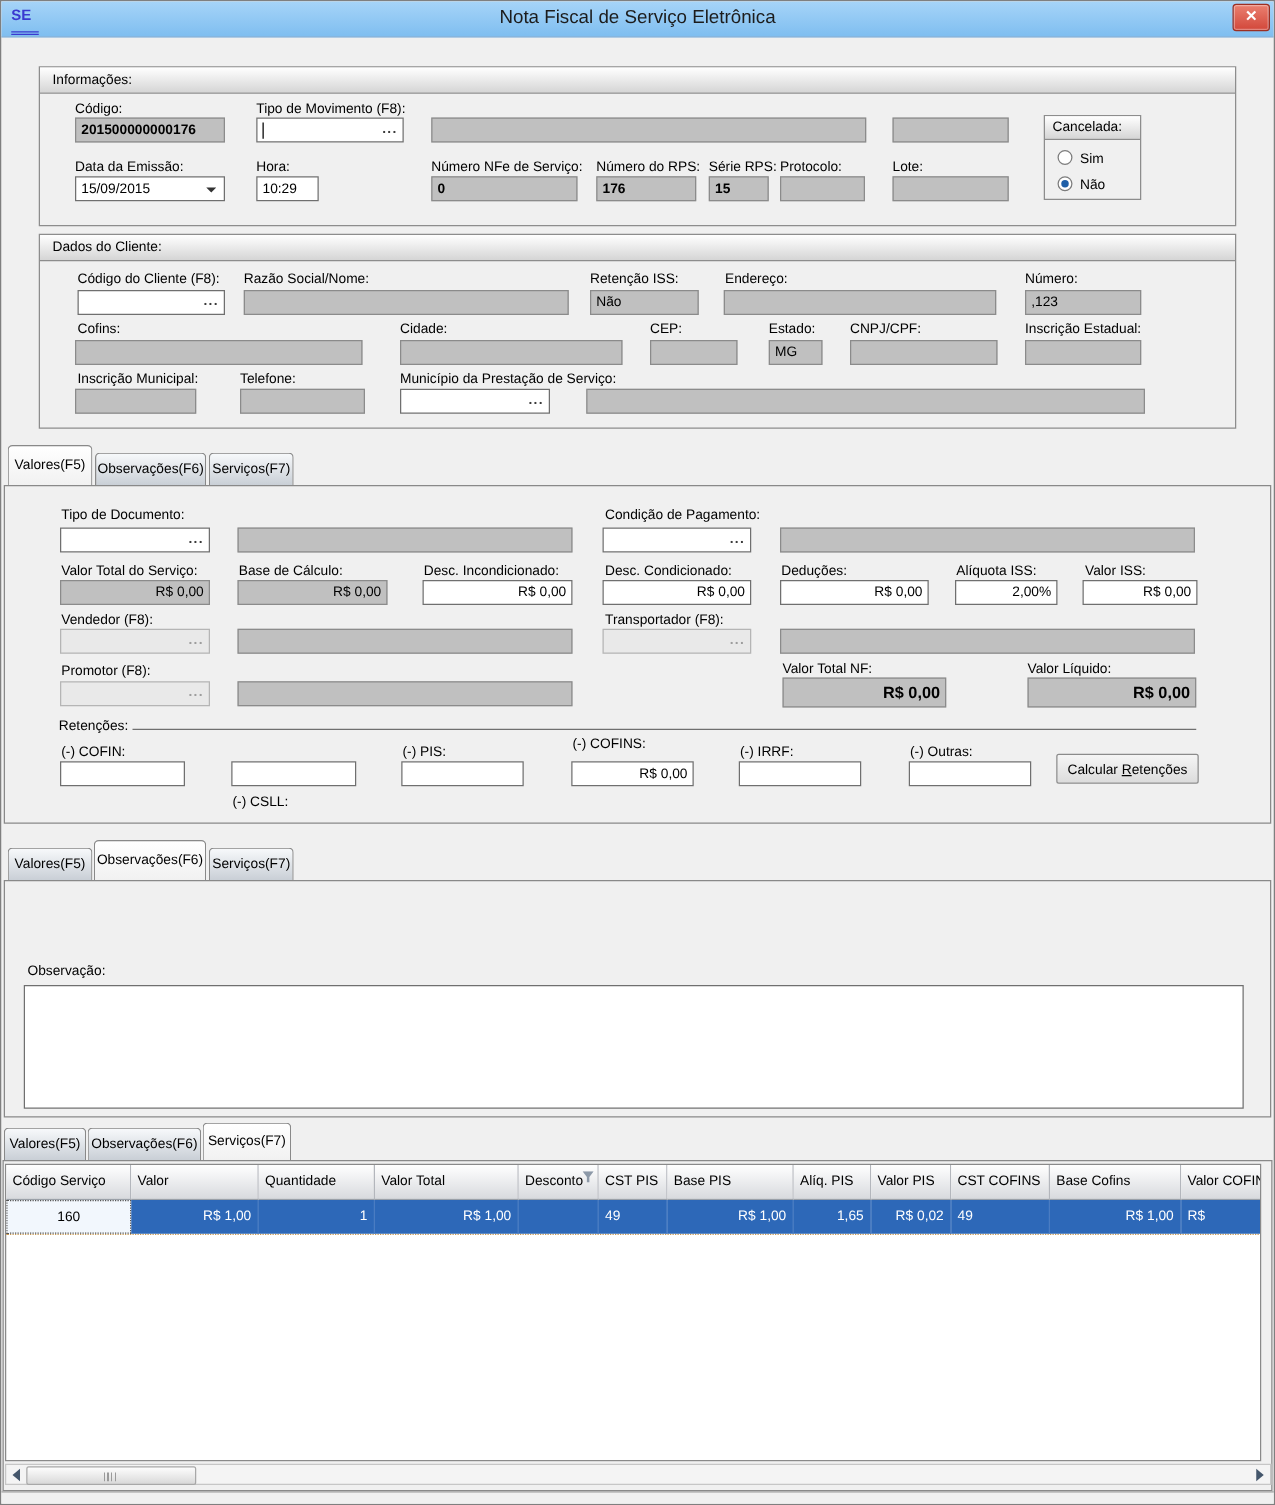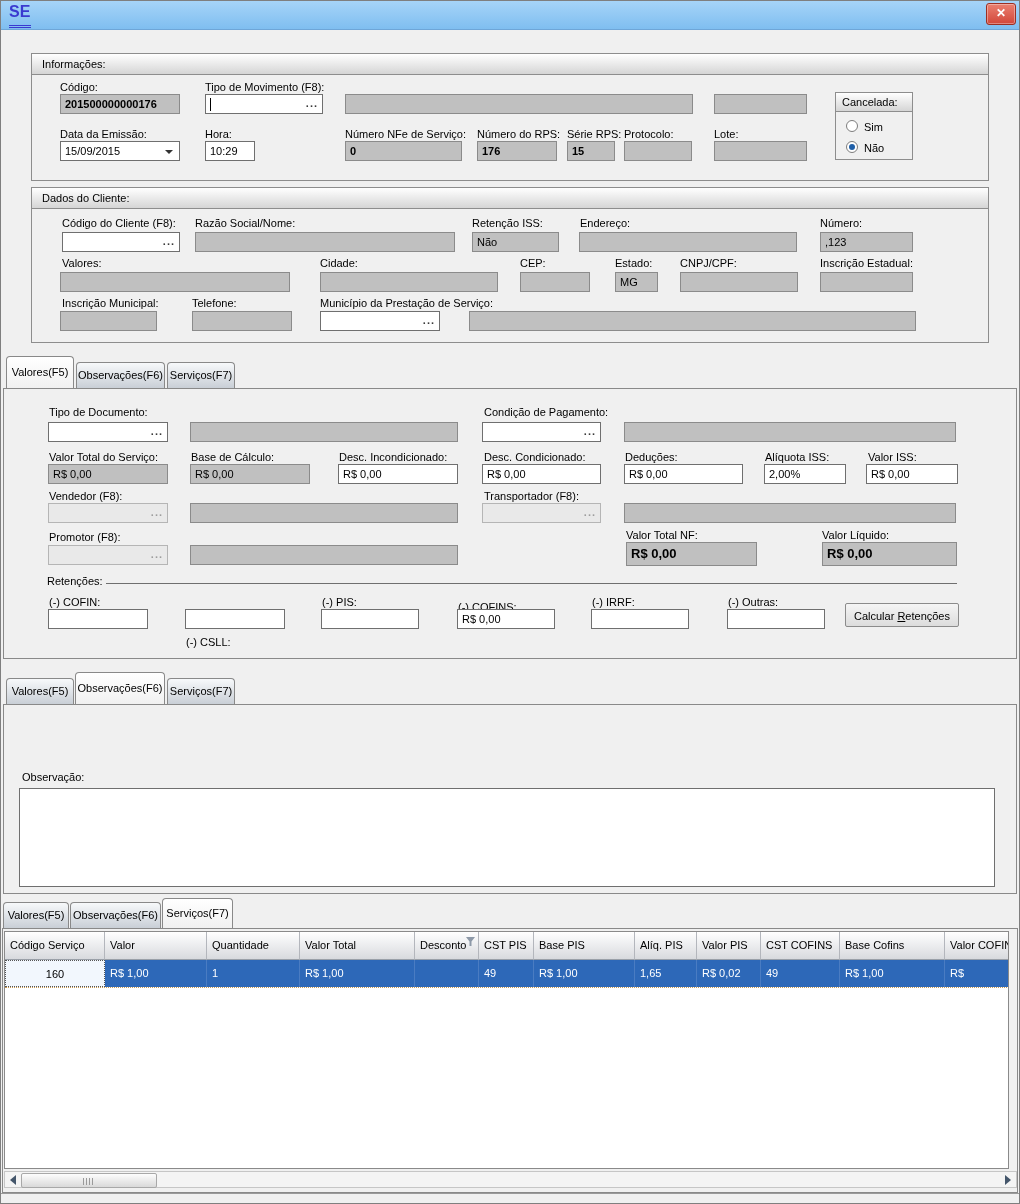--- a/index.html
+++ b/index.html
@@ -4,32 +4,32 @@
 <style>
   html,body{margin:0;padding:0;background:#d8d8d8;}
   #window{position:relative;width:1020px;height:1204px;background:#f0f0f0;
     font-family:"Liberation Sans",sans-serif;font-size:11px;color:#000;
     border:1px solid #7f7f7f;box-sizing:border-box;overflow:hidden;}
   
   #titlebar{position:absolute;left:0;top:0;width:100%;height:28px;
     background:linear-gradient(#a6d4f8,#7fbef0);border-bottom:1px solid #6ea6d8;}
   #title{position:absolute;left:0;top:4px;width:100%;text-align:center;font-size:15px;color:#1c1c1c;}
   #appicon{position:absolute;left:8px;top:4px;width:22px;height:20px;color:#3a3ad0;
-    font-weight:bold;font-size:16px;line-height:14px;
+    font-weight:bold;font-size:12px;line-height:14px;
     border-bottom:3px double #3a3ad0;}
   #closebtn{position:absolute;right:3px;top:2px;width:28px;height:20px;border-radius:3px;
     background:linear-gradient(#ea8070,#d2473a);border:1px solid #9c2f22;
     box-shadow:inset 0 0 0 1px rgba(255,255,255,.35);color:#fff;font-weight:bold;
     font-size:12px;text-align:center;line-height:19px;cursor:pointer;}
   
   .lbl{position:absolute;white-space:nowrap;}
   .fld{position:absolute;height:20px;box-sizing:border-box;background:#c0c0c0;
     border:1px solid #8b8b8b;padding:0 4px;line-height:18px;white-space:nowrap;overflow:hidden;}
   .bold{font-weight:bold;}
-  .right{text-align:left;}
+  .right{text-align:right;}
   .edit{background:#fff;border:1px solid #6f6f6f;}
   .dis{background:#e9e9e9;border:1px solid #b5b5b5;}
   .dots{position:absolute;right:4px;top:0;line-height:16px;font-weight:bold;
     letter-spacing:1px;color:#3a3a3a;cursor:pointer;}
   .dots.dim{color:#9d9d9d;}
   .caret{position:absolute;left:4px;top:3px;width:1px;height:13px;background:#000;}
   .darr{position:absolute;right:6px;top:8px;width:0;height:0;border-left:4px solid transparent;
     border-right:4px solid transparent;border-top:4px solid #333;}
   
   .grp{position:absolute;border:1px solid #8d8d8d;background:#f0f0f0;box-sizing:border-box;}
@@ -79,20 +79,21 @@
   #bottomstrip{position:absolute;left:0;top:1192px;width:1020px;height:12px;
     background:#f0f0f0;border-top:1px solid #9a9a9a;}
 </style>
 </head>
 <body>
 
 <div id="window">
 
   <div id="titlebar">
     <div id="appicon">SE</div>
+    <div id="title">Nota Fiscal de Serviço Eletrônica</div>
     <div id="closebtn">
       <span>✕</span>
     </div>
   </div>
 
   <div class="grp" style="left:30px;top:52px;width:958px;height:128px;">
     <div class="grpcap">Informações:</div>
     <div class="lbl" style="left:28px;top:27px;">Código:</div>
     <div class="fld bold" style="left:28px;top:40px;width:120px;">201500000000176</div>
     <div class="lbl" style="left:173px;top:27px;">Tipo de Movimento (F8):</div>
@@ -139,21 +140,21 @@
     </div>
     <div class="lbl" style="left:163px;top:29px;">Razão Social/Nome:</div>
     <div class="fld" style="left:163px;top:44px;width:260px;"></div>
     <div class="lbl" style="left:440px;top:29px;">Retenção ISS:</div>
     <div class="fld" style="left:440px;top:44px;width:87px;">Não</div>
     <div class="lbl" style="left:548px;top:29px;">Endereço:</div>
     <div class="fld" style="left:547px;top:44px;width:218px;"></div>
     <div class="lbl" style="left:788px;top:29px;">Número:</div>
     <div class="fld" style="left:788px;top:44px;width:93px;">,123</div>
 
-    <div class="lbl" style="left:30px;top:69px;">Valores:</div>
+    <div class="lbl" style="left:30px;top:69px;">Cofins:</div>
     <div class="fld" style="left:28px;top:84px;width:230px;"></div>
     <div class="lbl" style="left:288px;top:69px;">Cidade:</div>
     <div class="fld" style="left:288px;top:84px;width:178px;"></div>
     <div class="lbl" style="left:488px;top:69px;">CEP:</div>
     <div class="fld" style="left:488px;top:84px;width:70px;"></div>
     <div class="lbl" style="left:583px;top:69px;">Estado:</div>
     <div class="fld" style="left:583px;top:84px;width:43px;">MG</div>
     <div class="lbl" style="left:648px;top:69px;">CNPJ/CPF:</div>
     <div class="fld" style="left:648px;top:84px;width:118px;"></div>
     <div class="lbl" style="left:788px;top:69px;">Inscrição Estadual:</div>
@@ -224,21 +225,21 @@
 
     <div class="lbl" style="left:43px;top:186px;">Retenções:</div>
     <div class="hline" style="left:102px;top:194px;width:851px;"></div>
 
     <div class="lbl" style="left:45px;top:207px;">(-) COFIN:</div>
     <div class="fld edit right" style="left:44px;top:220px;width:100px;"></div>
     <div class="lbl" style="left:182px;top:207px;margin-top:40px;">(-) CSLL:</div>
     <div class="fld edit right" style="left:181px;top:220px;width:100px;"></div>
     <div class="lbl" style="left:318px;top:207px;">(-) PIS:</div>
     <div class="fld edit right" style="left:317px;top:220px;width:98px;"></div>
-    <div class="lbl" style="left:454px;top:200px;margin-top:12px;">(-) COFINS:</div>
+    <div class="lbl" style="left:454px;top:200px;">(-) COFINS:</div>
     <div class="fld edit right" style="left:453px;top:220px;width:98px;">R$ 0,00</div>
     <div class="lbl" style="left:588px;top:207px;">(-) IRRF:</div>
     <div class="fld edit right" style="left:587px;top:220px;width:98px;"></div>
     <div class="lbl" style="left:724px;top:207px;">(-) Outras:</div>
     <div class="fld edit right" style="left:723px;top:220px;width:98px;"></div>
     <div class="btn" style="left:841px;top:214px;width:114px;height:24px;">
       <span>Calcular </span><span class="mn">R</span><span>etenções</span>
     </div>
   </div>
 

